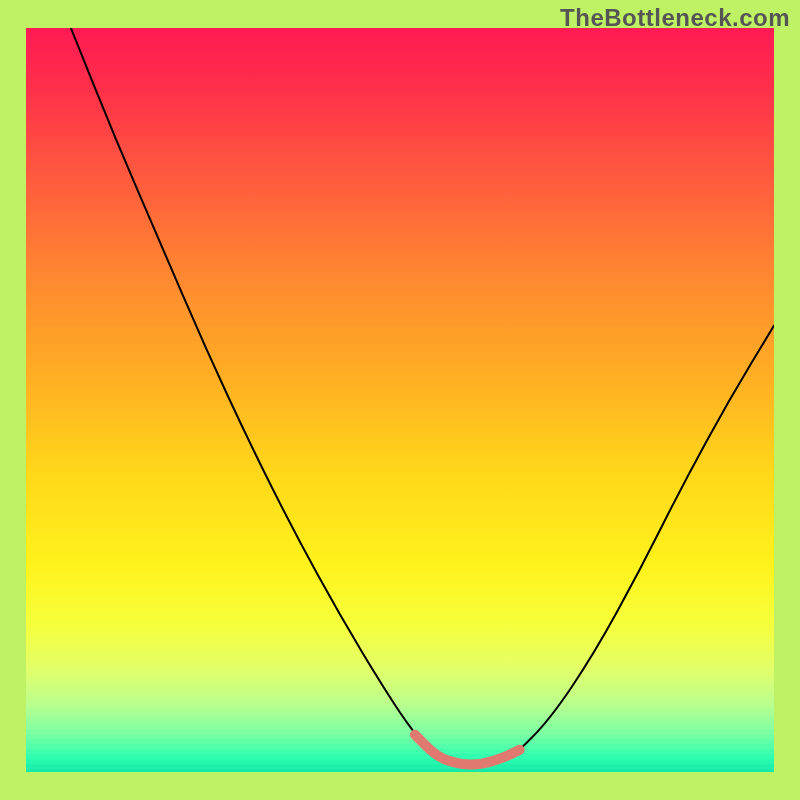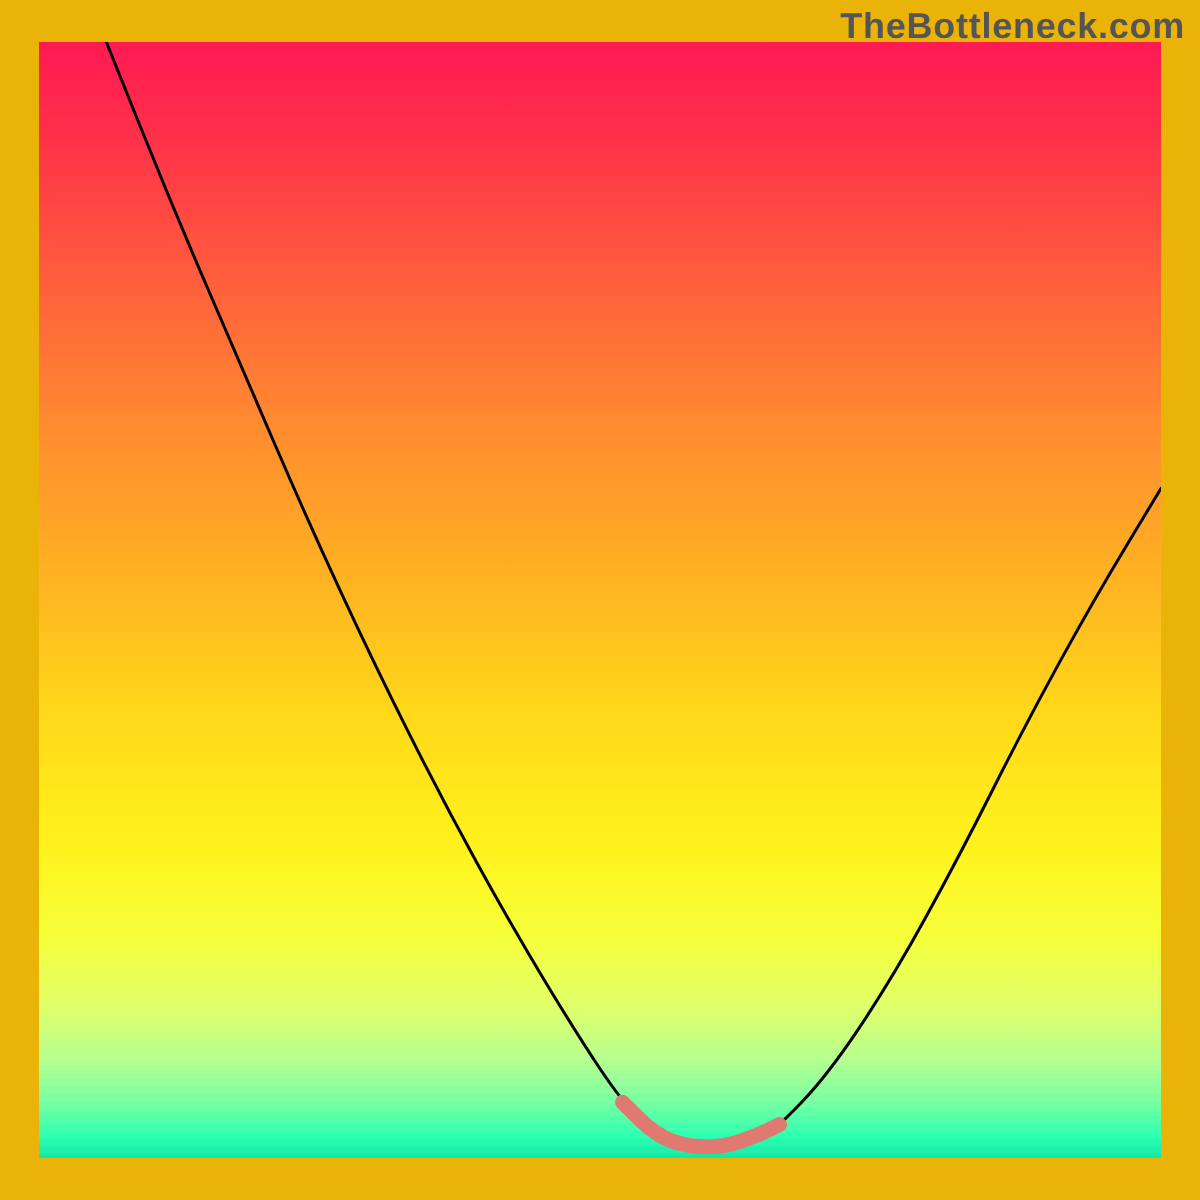--- a/index.html
+++ b/index.html
@@ -8,21 +8,21 @@
     width: 800px;
     height: 800px;
     background: #000;
     overflow: hidden;
     font-family: Arial, Helvetica, sans-serif;
   }
   .frame {
     position: relative;
     width: 800px;
     height: 800px;
-    background: #eab308;
+    background: #bef264;
   }
   .watermark {
     position: absolute;
     top: 4px;
     right: 10px;
     color: #555;
     font-size: 24px;
     font-weight: 600;
     letter-spacing: 0.5px;
     z-index: 50;

